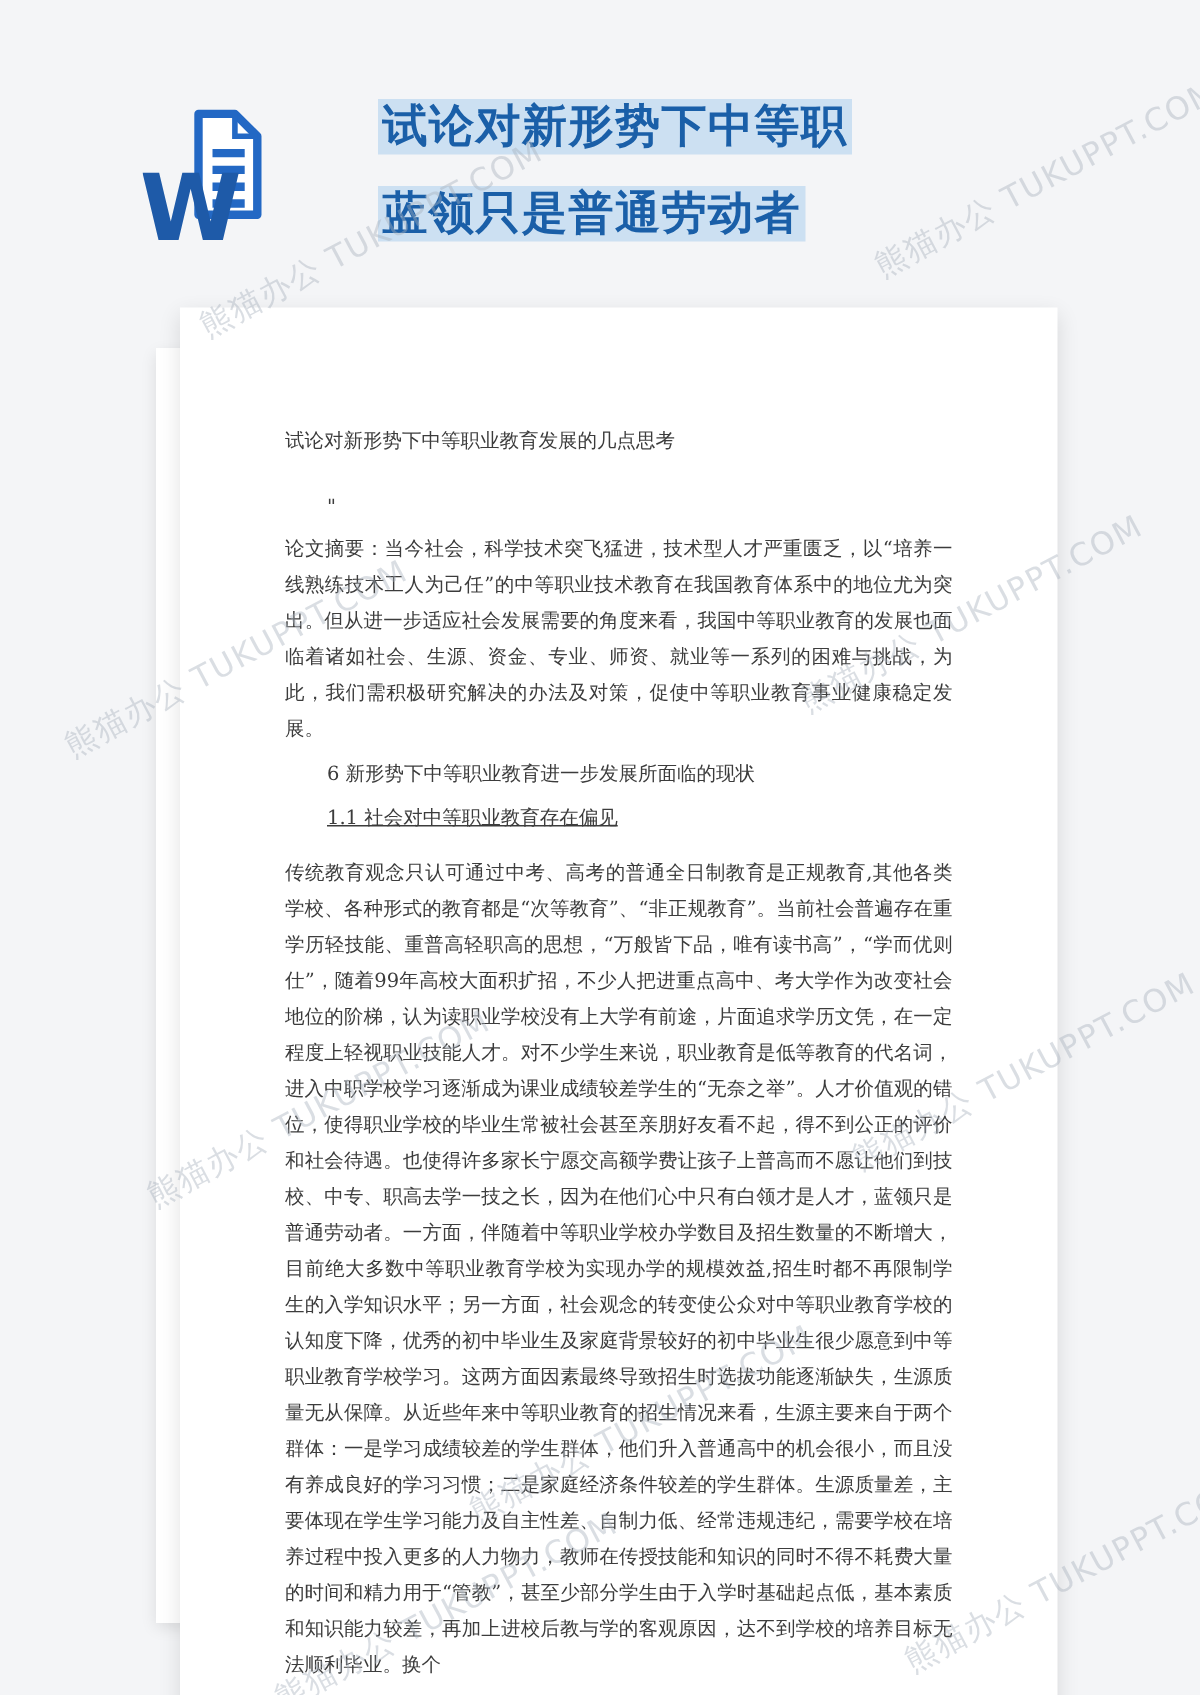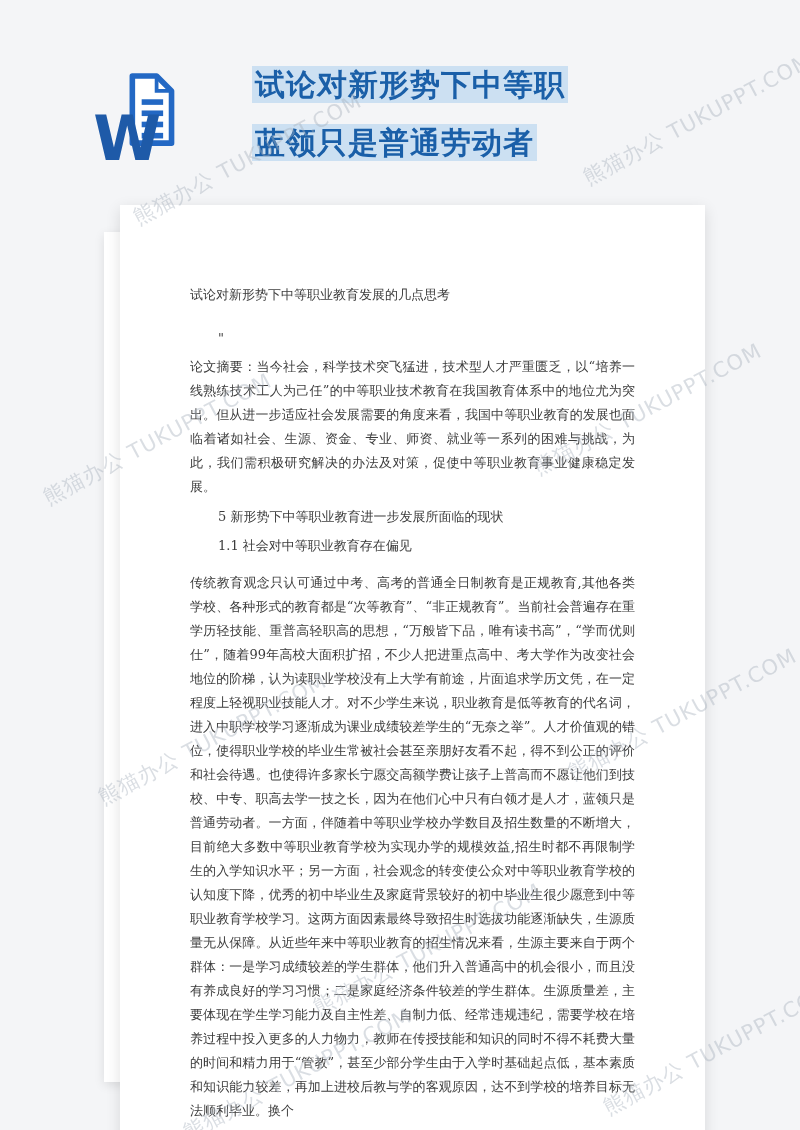--- a/index.html
+++ b/index.html
@@ -64,21 +64,21 @@
     font-size: 17.5px;
     line-height: 26px;
     font-weight: 400;
     color: #222222;
     text-align: left;
   }
   .quote-line   { margin: 20px 0 4px; padding-left: 28px; }
   .keywords     { margin: 0 0 18px;   padding-left: 28px; }
   .abstract     { margin: 0; }
   .sec-heading  { margin: 6px 0 0;  padding-left: 28px; }
-  .sub-heading  { margin: 5px 0 0;  padding-left: 28px; }
+  .sub-heading  { margin: 5px 0 0;  padding-left: 28px; text-decoration: underline; }
   .body-text    { margin: 13px 0 0; }
 
   
   .wm {
     position: absolute;
     font-family: "DejaVu Sans", "Liberation Sans", sans-serif;
     font-size: 21px;
     letter-spacing: 1px;
     color: rgba(168,177,189,0.42);
     white-space: nowrap;
@@ -108,21 +108,21 @@
     <span class="line"><span class="hl">试论对新形势下中等职</span></span>
     <span class="line"><span class="hl">蓝领只是普通劳动者</span></span>
   </h1>
 
   <div class="paper back"></div>
 
   <div class="paper front">
     <h2 class="doc-title">试论对新形势下中等职业教育发展的几点思考</h2>
     <p class="quote-line">"</p>
     <p class="abstract">论文摘要：当今社会，科学技术突飞猛进，技术型人才严重匮乏，以“培养一线熟练技术工人为己任”的中等职业技术教育在我国教育体系中的地位尤为突出。但从进一步适应社会发展需要的角度来看，我国中等职业教育的发展也面临着诸如社会、生源、资金、专业、师资、就业等一系列的困难与挑战，为此，我们需积极研究解决的办法及对策，促使中等职业教育事业健康稳定发展。</p>
-    <p class="sec-heading">5 新形势下中等职业教育进一步发展所面临的现状</p>
+    <p class="sec-heading">6 新形势下中等职业教育进一步发展所面临的现状</p>
     <p class="sub-heading">1.1 社会对中等职业教育存在偏见</p>
     <p class="body-text">传统教育观念只认可通过中考、高考的普通全日制教育是正规教育,其他各类学校、各种形式的教育都是“次等教育”、“非正规教育”。当前社会普遍存在重学历轻技能、重普高轻职高的思想，“万般皆下品，唯有读书高”，“学而优则仕”，随着99年高校大面积扩招，不少人把进重点高中、考大学作为改变社会地位的阶梯，认为读职业学校没有上大学有前途，片面追求学历文凭，在一定程度上轻视职业技能人才。对不少学生来说，职业教育是低等教育的代名词，进入中职学校学习逐渐成为课业成绩较差学生的“无奈之举”。人才价值观的错位，使得职业学校的毕业生常被社会甚至亲朋好友看不起，得不到公正的评价和社会待遇。也使得许多家长宁愿交高额学费让孩子上普高而不愿让他们到技校、中专、职高去学一技之长，因为在他们心中只有白领才是人才，蓝领只是普通劳动者。一方面，伴随着中等职业学校办学数目及招生数量的不断增大，目前绝大多数中等职业教育学校为实现办学的规模效益,招生时都不再限制学生的入学知识水平；另一方面，社会观念的转变使公众对中等职业教育学校的认知度下降，优秀的初中毕业生及家庭背景较好的初中毕业生很少愿意到中等职业教育学校学习。这两方面因素最终导致招生时选拔功能逐渐缺失，生源质量无从保障。从近些年来中等职业教育的招生情况来看，生源主要来自于两个群体：一是学习成绩较差的学生群体，他们升入普通高中的机会很小，而且没有养成良好的学习习惯；二是家庭经济条件较差的学生群体。生源质量差，主要体现在学生学习能力及自主性差、自制力低、经常违规违纪，需要学校在培养过程中投入更多的人力物力，教师在传授技能和知识的同时不得不耗费大量的时间和精力用于“管教”，甚至少部分学生由于入学时基础起点低，基本素质和知识能力较差，再加上进校后教与学的客观原因，达不到学校的培养目标无法顺利毕业。换个</p>
   </div>
 
   <span class="wm" style="left:120px; top:145px;">熊猫办公 TUKUPPT.COM</span>
   <span class="wm" style="left:570px; top:105px;">熊猫办公 TUKUPPT.COM</span>
   <span class="wm" style="left:30px;  top:425px;">熊猫办公 TUKUPPT.COM</span>
   <span class="wm" style="left:520px; top:395px;">熊猫办公 TUKUPPT.COM</span>
   <span class="wm" style="left:85px;  top:725px;">熊猫办公 TUKUPPT.COM</span>
   <span class="wm" style="left:555px; top:700px;">熊猫办公 TUKUPPT.COM</span>

